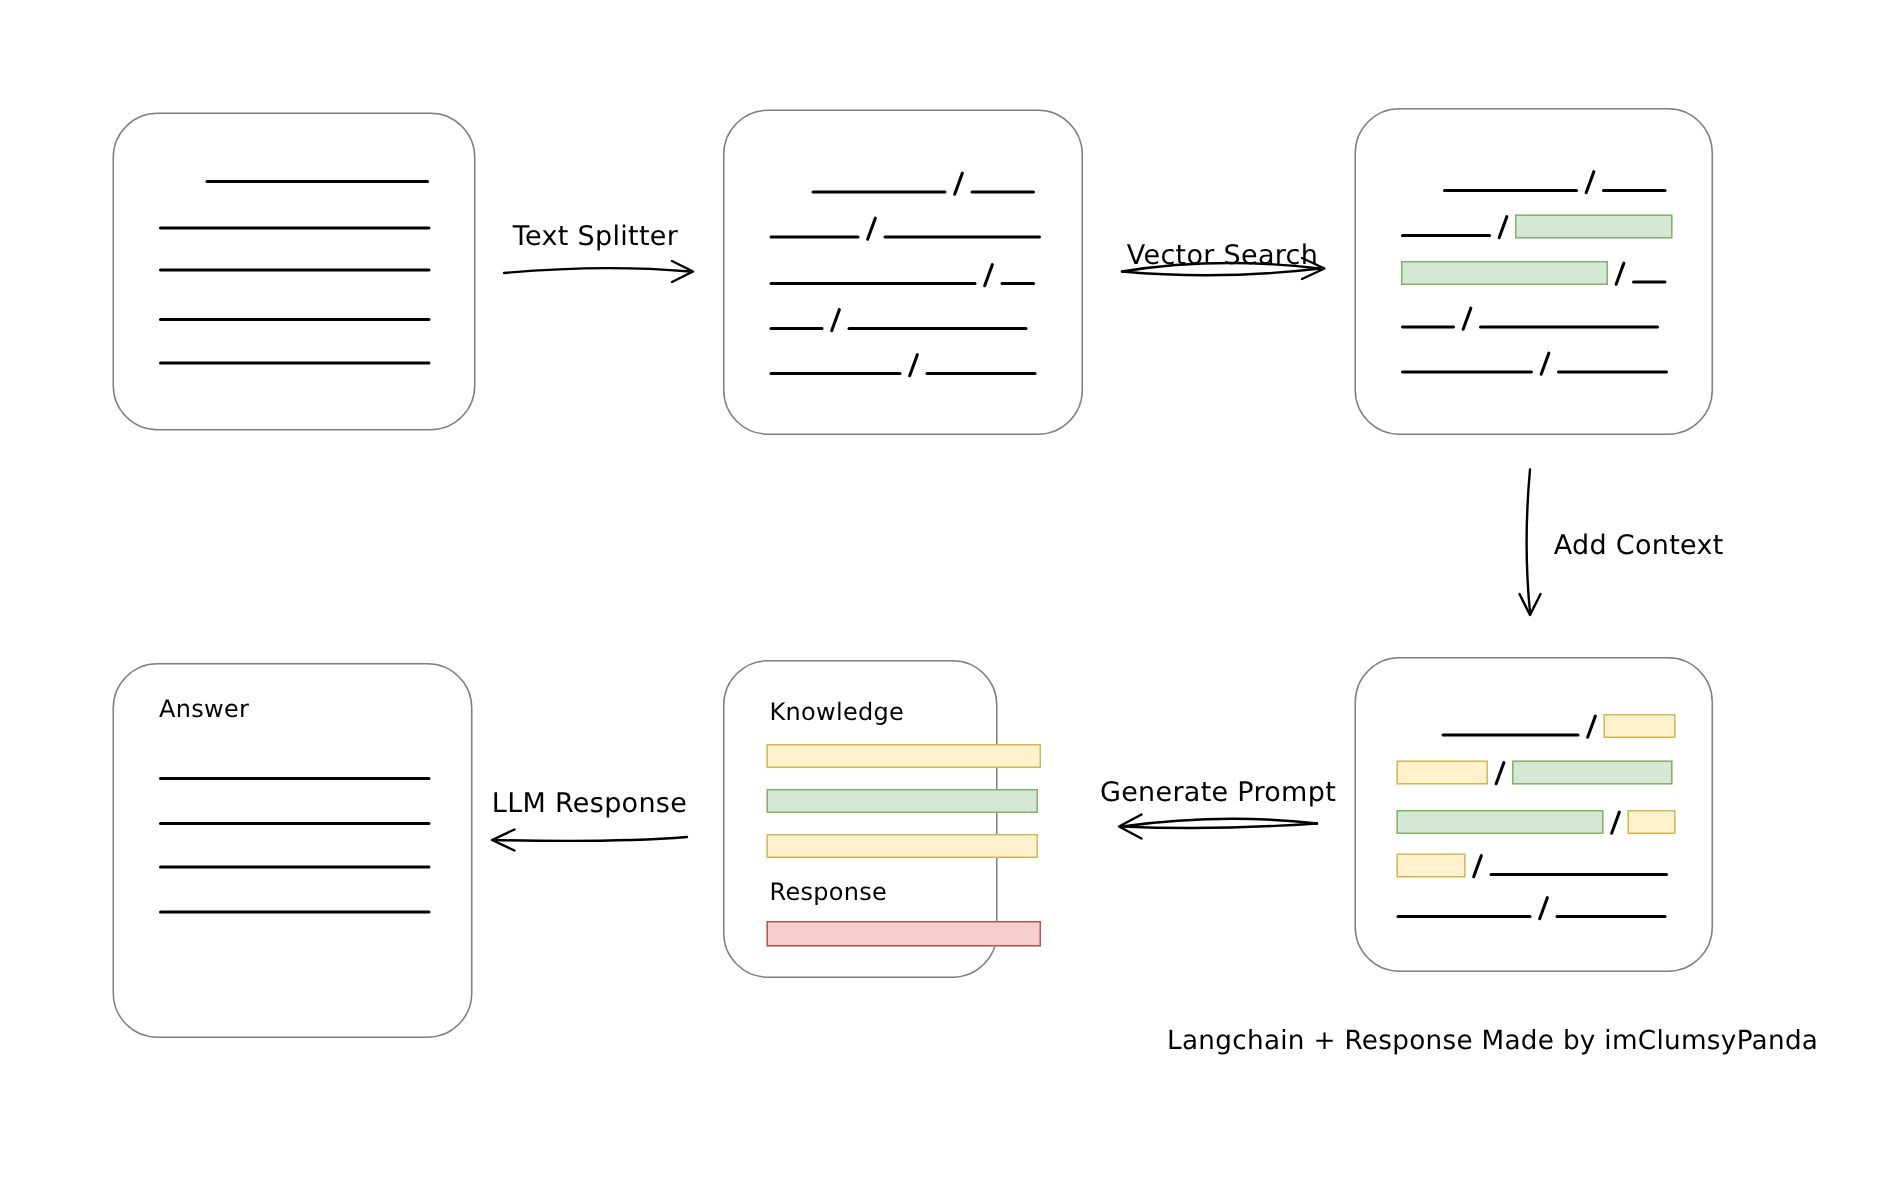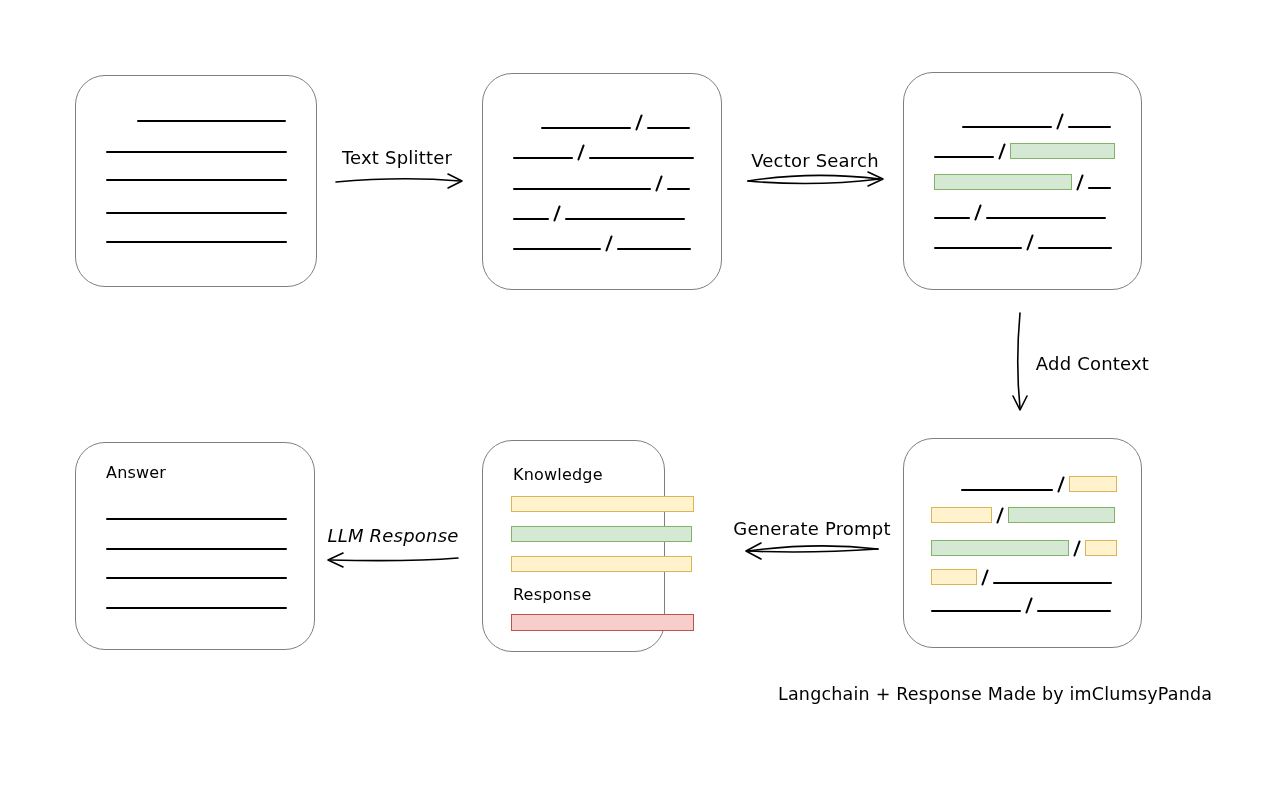--- a/index.html
+++ b/index.html
@@ -209,21 +209,21 @@
 
   <div class="node" style="left:482px; top:440px; width:183px; height:212px;">
     <div class="box-label" style="left:30px; top:24px;">Knowledge</div>
     <div class="bar yellow" style="left:28px; top:55px;  width:183px;"></div>
     <div class="bar green" style="left:28px; top:85px;  width:181px;"></div>
     <div class="bar yellow" style="left:28px; top:115px; width:181px;"></div>
     <div class="box-label" style="left:30px; top:144px;">Response</div>
     <div class="bar red" style="left:28px; top:173px; width:183px;"></div>
   </div>
 
-  <div class="node" style="left:75px; top:442px; width:240px; height:208px;">
+  <div class="node" style="left:75px; top:442px; width:240px; height:250px;">
     <div class="box-label" style="left:30px; top:20px;">Answer</div>
     <div class="hline" style="left:30px; top:75px;  width:181px;"></div>
     <div class="hline" style="left:30px; top:105px; width:181px;"></div>
     <div class="hline" style="left:30px; top:134px; width:181px;"></div>
     <div class="hline" style="left:30px; top:164px; width:181px;"></div>
   </div>
 
   <svg class="overlay" viewBox="0 0 1262 792">
     <g>
       <path d="M336,182 C380,178 425,178 460,181"></path>
@@ -243,20 +243,20 @@
       <path d="M878,549 C834,552 792,553 748,551"></path>
       <path d="M761,543 L746,551 L761,559"></path>
     </g>
     <g>
       <path d="M458,558 C420,561 372,561 330,560"></path>
       <path d="M343,553 L328,560 L343,567"></path>
     </g>
   </svg>
 
   <div class="edge-label" style="left:332px; top:147px; width:130px;">Text Splitter</div>
-  <div class="edge-label" style="left:740px; top:150px; width:150px;">Vector Search</div>
+  <div class="edge-label" style="left:740px; top:160px; width:150px;">Vector Search</div>
   <div class="edge-label" style="left:1035px; top:353px; width:115px; text-align:center;">Add Context</div>
   <div class="edge-label" style="left:733px; top:518px; width:158px;">Generate Prompt</div>
-  <div class="edge-label" style="left:327px; top:525px; width:132px;font-style:italic;">LLM Response</div>
+  <div class="edge-label" style="left:327px; top:525px; width:132px;">LLM Response</div>
 
   <div class="caption">Langchain + Response Made by imClumsyPanda</div>
 
 </div>
 
 </body></html>

